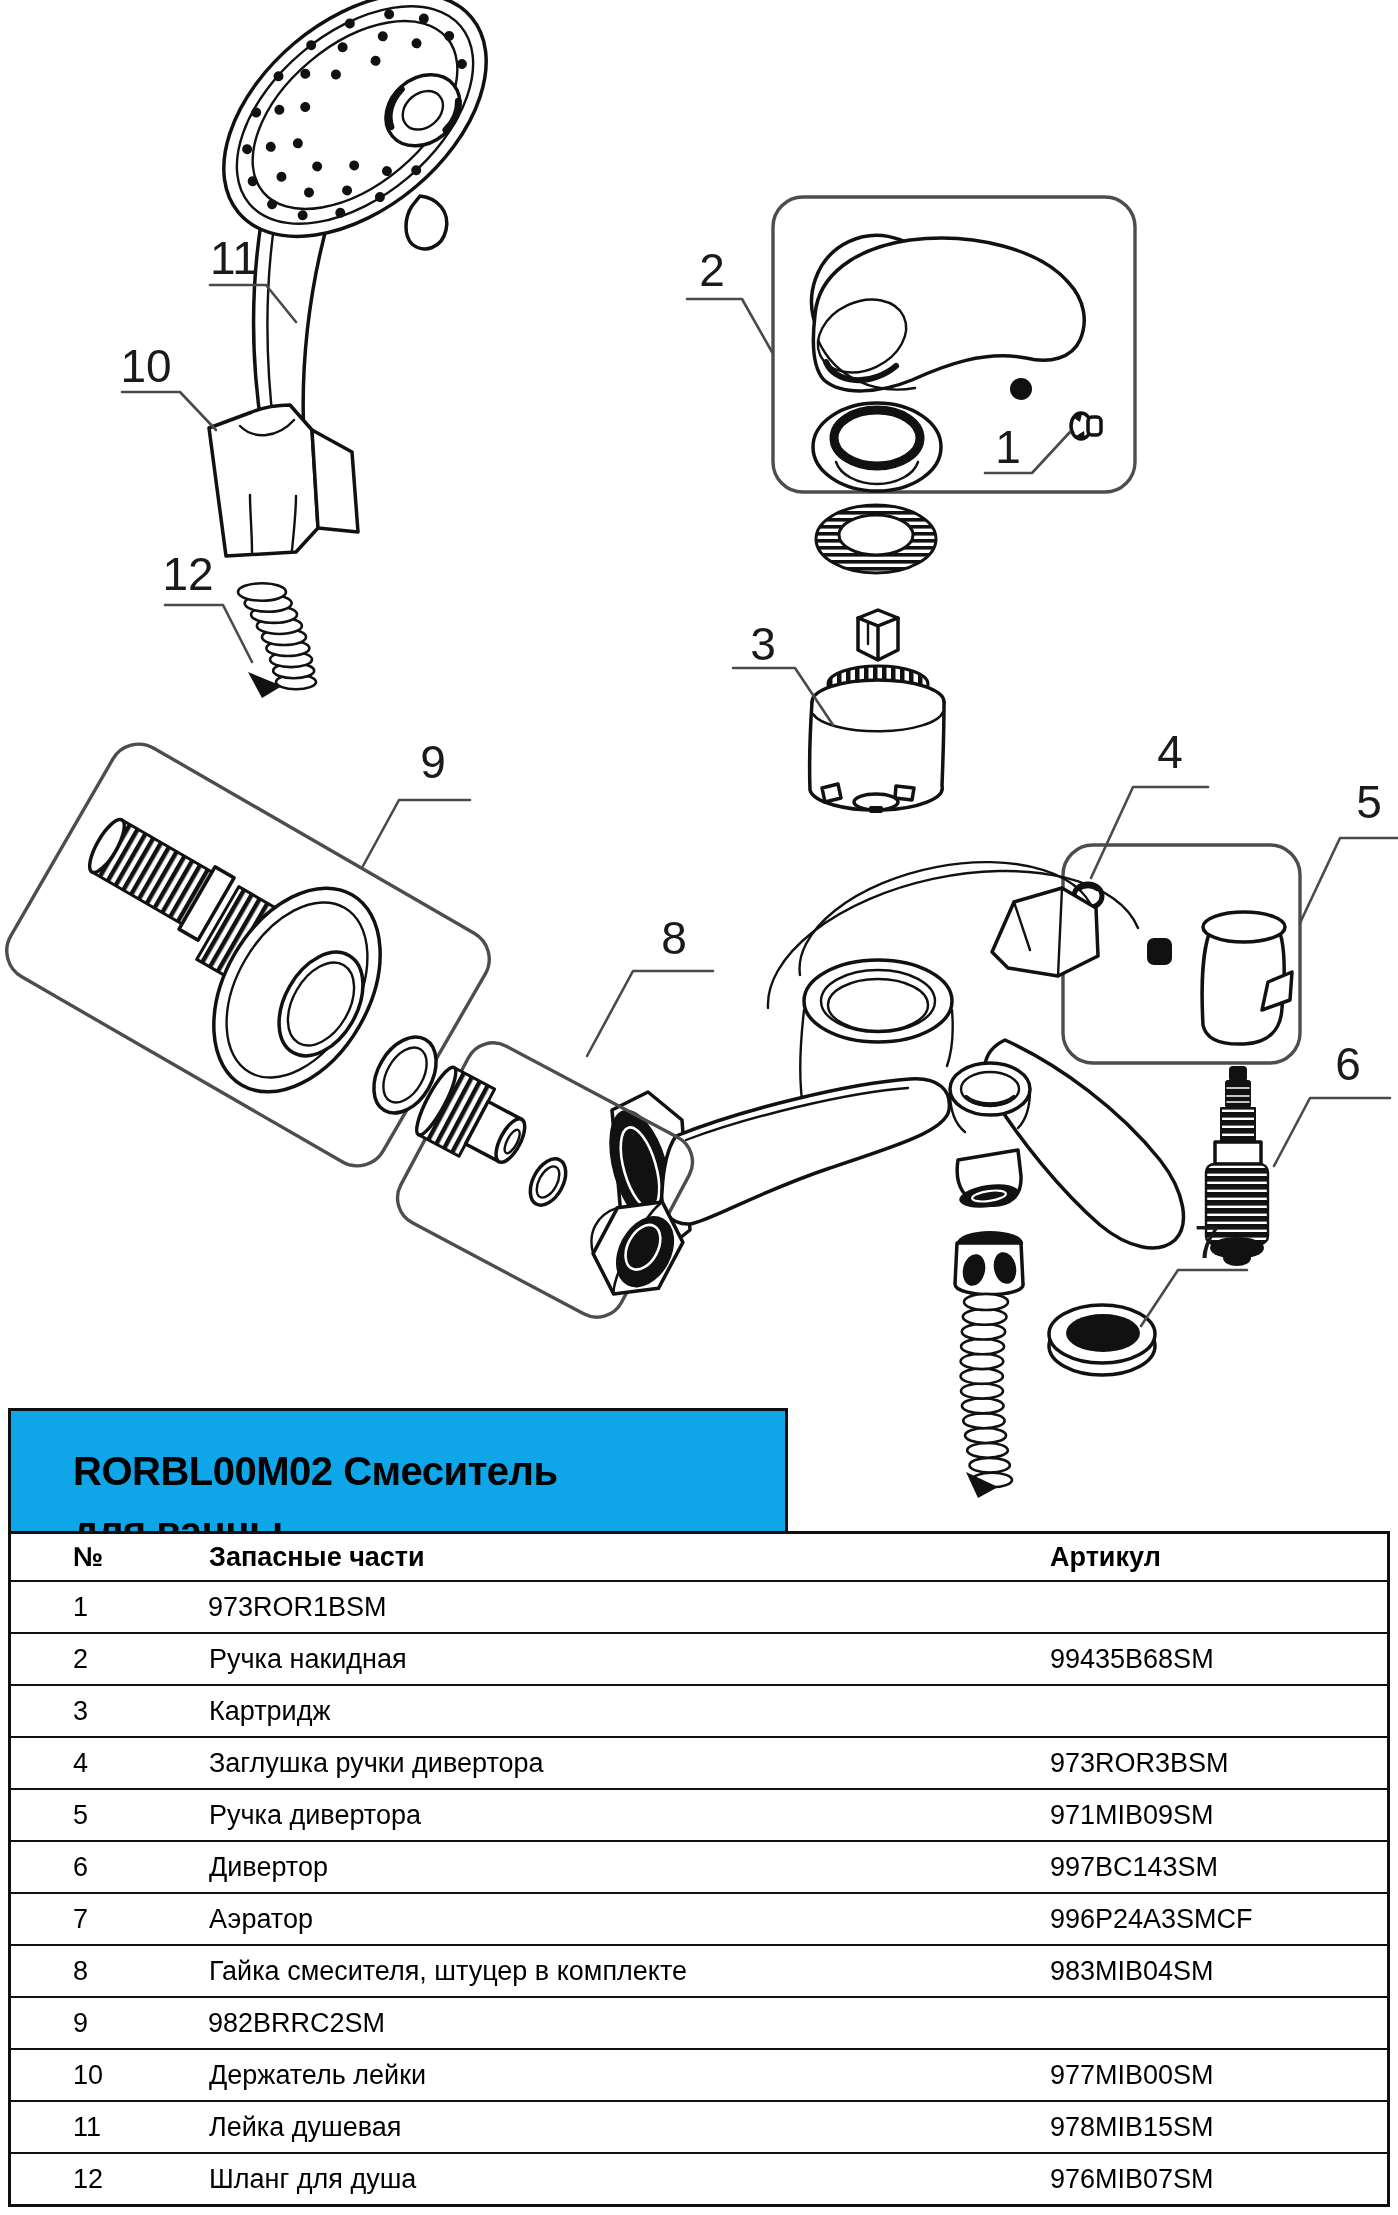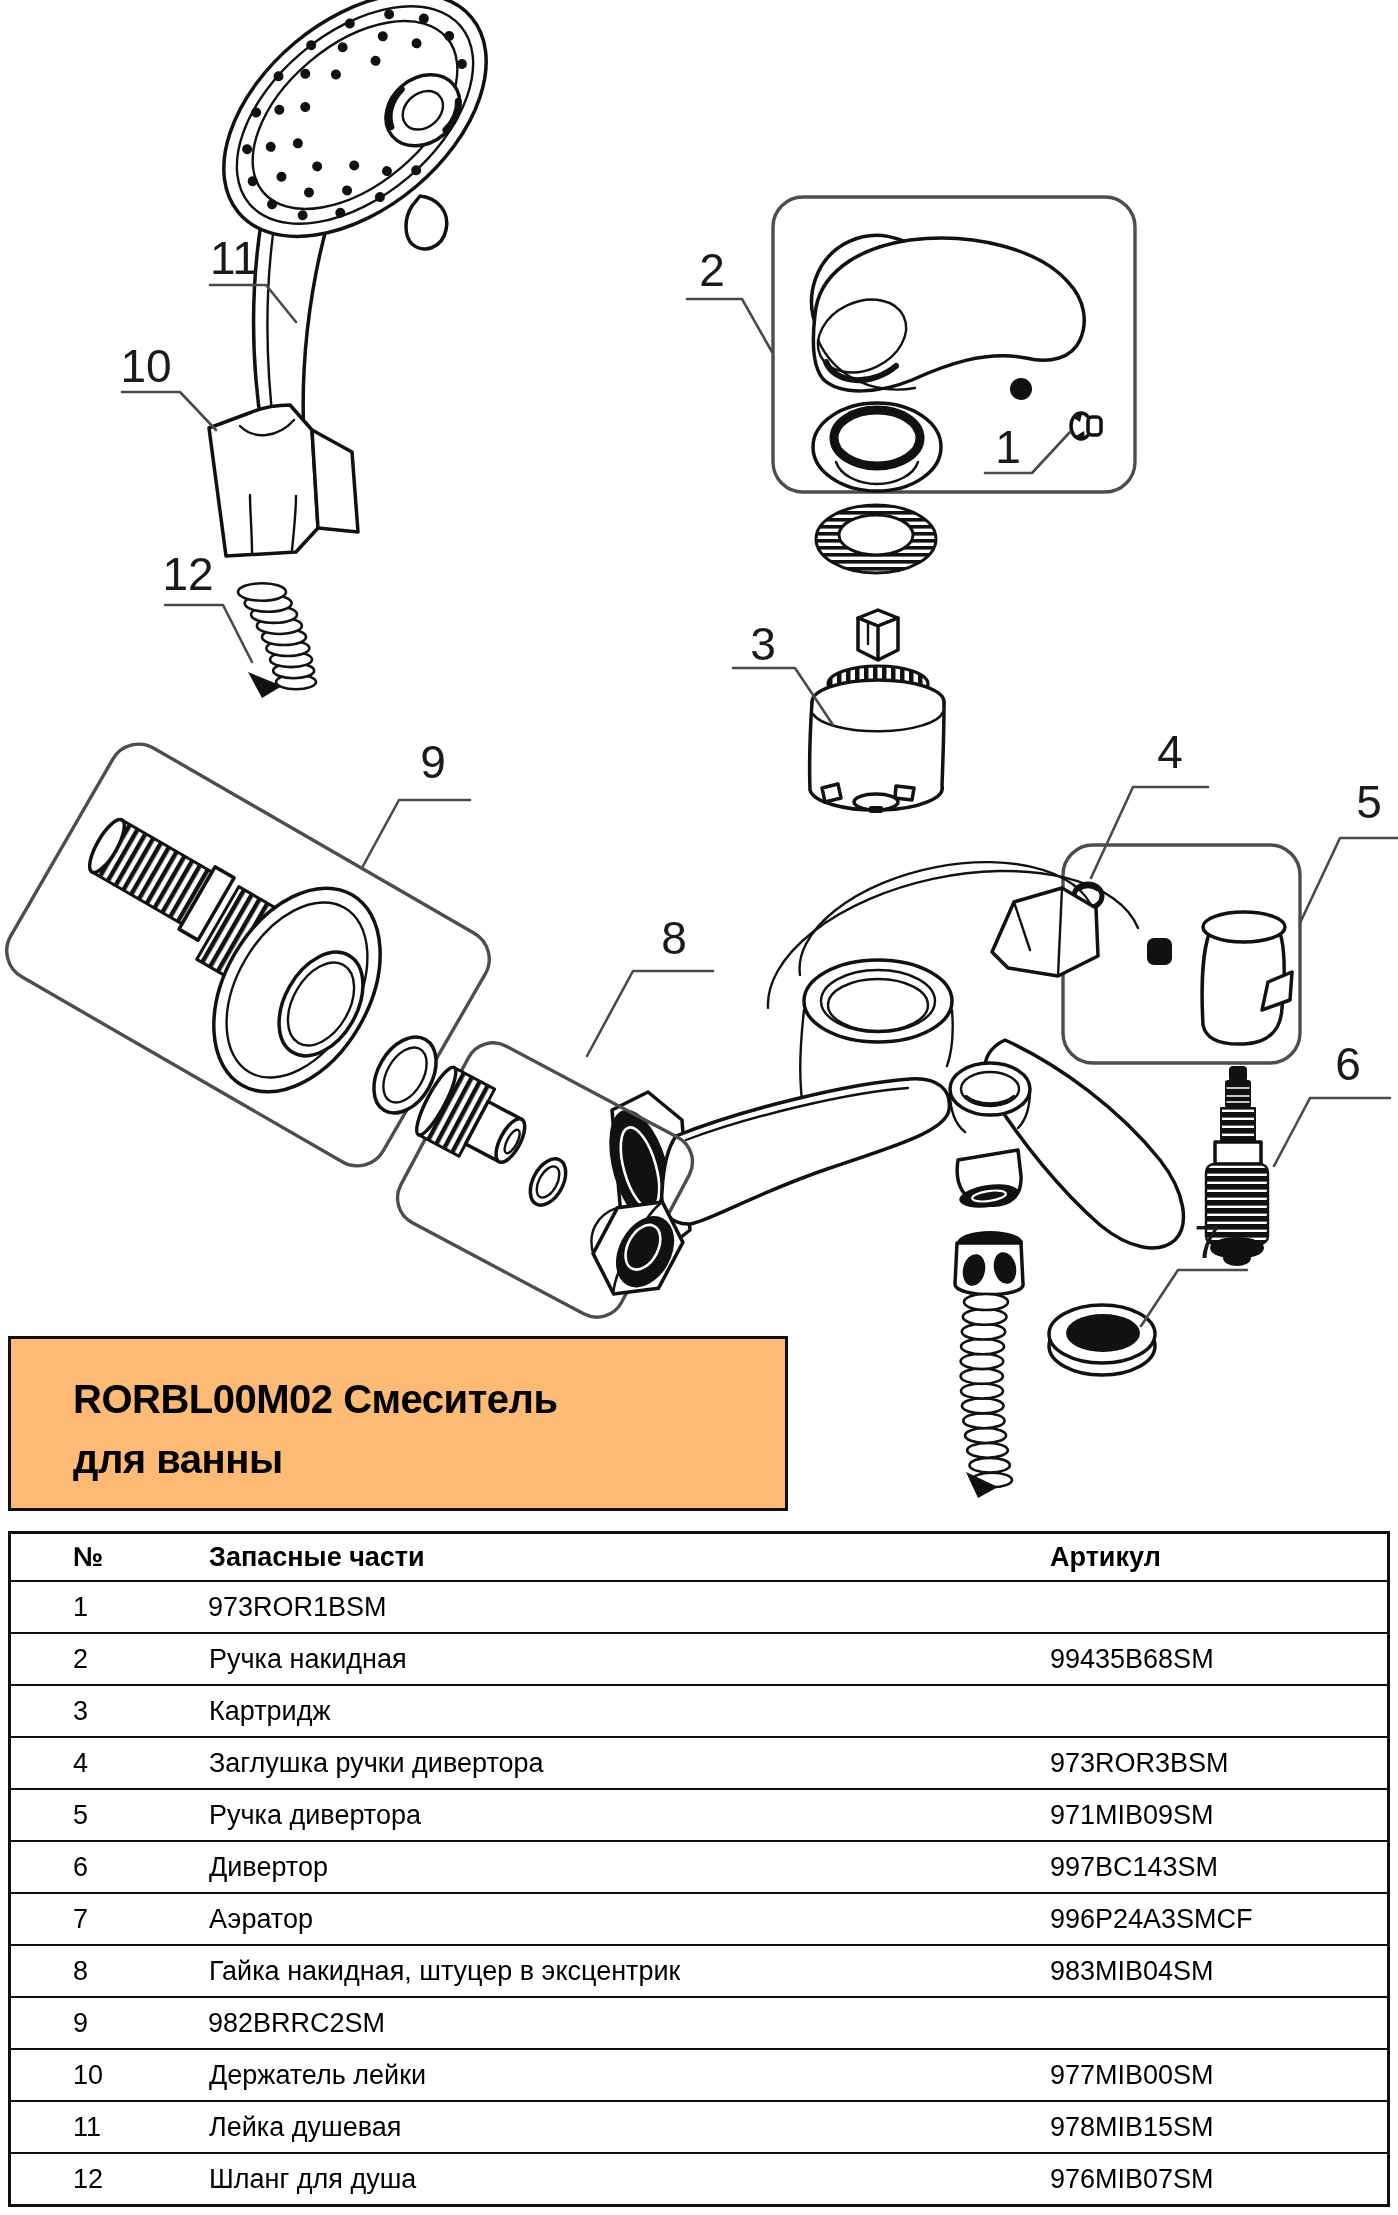--- a/index.html
+++ b/index.html
@@ -6,22 +6,22 @@
   body{position:relative;width:1398px;height:2215px;background:#fff;overflow:hidden;
        font-family:"Liberation Sans",sans-serif;color:#000}
   #diagram{position:absolute;left:0;top:0}
   #diagram *{stroke-linecap:round;stroke-linejoin:round}
   .ln{fill:#fff;stroke:#111;stroke-width:3.5px}
   .ln2{fill:none;stroke:#111;stroke-width:2.4px}
   .blk{fill:#111;stroke:none}
   .gbox{fill:none;stroke:#4d4d4d;stroke-width:3.4px}
   .leader{fill:none;stroke:#4a4a4a;stroke-width:2.6px}
   .callout{font-size:46px;fill:#1a1a1a;text-anchor:middle}
-  .title-box{position:absolute;left:8px;top:1336px;width:780px;height:175px;
-             border:3px solid #101010;background:#fdba74;box-sizing:border-box;
+  .title-box{position:absolute;left:8px;top:1408px;width:780px;height:175px;
+             border:3px solid #101010;background:#0ea5e9;box-sizing:border-box;
              padding:30px 10px 0 62px;z-index:3}
   .title-line{font-size:40px;font-weight:bold;line-height:1.5;letter-spacing:-.5px;white-space:nowrap}
   .parts-table{position:absolute;left:8px;top:1531px;width:1382px;
                border:3px solid #101010;background:#fff;box-sizing:border-box;z-index:3}
   .t-row{display:grid;grid-template-columns:128px 842px 1fr;align-items:center;
          height:52px;border-top:2px solid #101010;box-sizing:border-box;font-size:27px}
   .t-row.header{height:46px;border-top:none;font-weight:bold}
   .c-num{padding-left:62px}
   .c-name{padding-left:70px;white-space:nowrap}
   .c-sku{padding-left:69px;white-space:nowrap}
@@ -357,21 +357,21 @@
     <div class="c-name">Дивертор</div>
     <div class="c-sku">997BC143SM</div>
   </div>
   <div class="t-row">
     <div class="c-num">7</div>
     <div class="c-name">Аэратор</div>
     <div class="c-sku">996P24A3SMCF</div>
   </div>
   <div class="t-row">
     <div class="c-num">8</div>
-    <div class="c-name">Гайка накидная, штуцер в эксцентрик</div>
+    <div class="c-name">Гайка смесителя, штуцер в комплекте</div>
     <div class="c-sku">983MIB04SM</div>
   </div>
   <div class="t-row">
     <div class="c-num">9</div>
     <div class="c-sku">982BRRC2SM</div>
   </div>
   <div class="t-row">
     <div class="c-num">10</div>
     <div class="c-name">Держатель лейки</div>
     <div class="c-sku">977MIB00SM</div>

